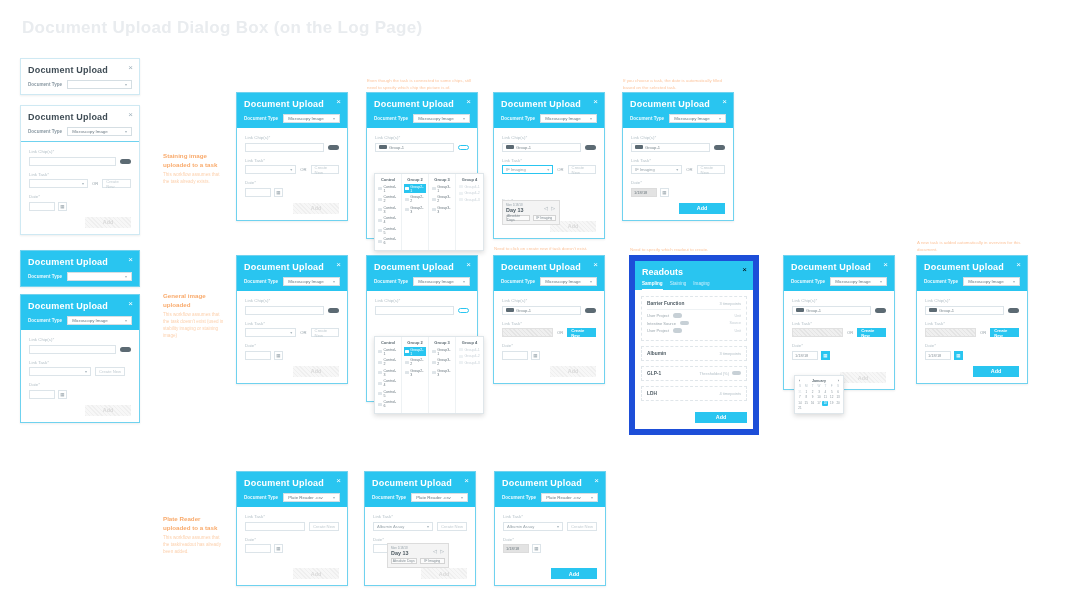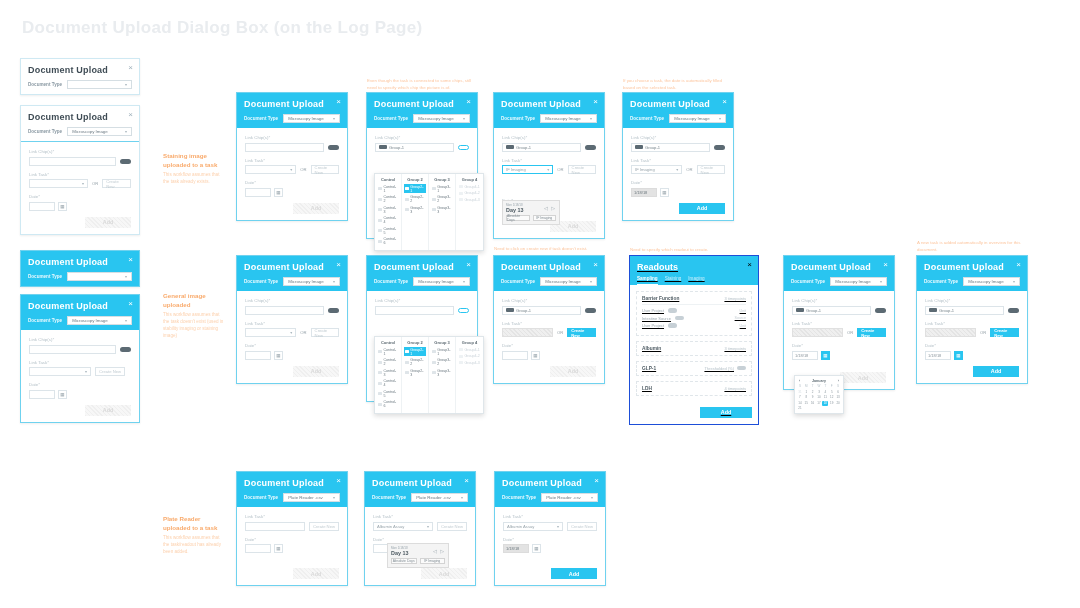--- a/index.html
+++ b/index.html
@@ -105,21 +105,21 @@
     box-shadow:0 2px 5px rgba(0,0,0,.15); width:50px; padding:2px; z-index:7; }
   .calhead{ display:flex; align-items:center; justify-content:space-between;
     font-size:3.6px; font-weight:bold; color:#5d6a72; padding:1px 2px; }
   .calgrid{ display:grid; grid-template-columns:repeat(7,1fr); gap:0.5px; }
   .cd{ font-size:3px; color:#8d99a0; text-align:center; line-height:5px; }
   .cd.hd{ color:#b6c2c9; }
   .cd.cur{ background:#29c5f0; color:#fff; border-radius:1px; }
   .cd.mut{ color:#d6dee3; }
 
   
-  .rdo{ position:absolute; background:#fff; border:1px solid #1d4ed8;text-decoration:underline; }
+  .rdo{ position:absolute; background:#fff; border:6px solid #1d4ed8; }
   .rdo-head{ background:#29c5f0; padding:6px 7px 0 7px; }
   .rdo-title{ font-size:9px; font-weight:bold; color:#fff; }
   .rdo-tabs{ display:flex; gap:7px; margin-top:4px; }
   .rtab{ font-size:4.6px; color:#cdeffc; padding-bottom:3px; }
   .rtab.on{ color:#fff; font-weight:bold; border-bottom:1.5px solid #ffffff; }
   .rdo-body{ padding:6px; }
   .rcard{ border:1px dashed #e0e6ea; margin-bottom:5px; padding:4px 5px; }
   .rcard-top{ display:flex; align-items:center; }
   .rname{ font-size:4.8px; font-weight:bold; color:#4f5c64; }
   .rmeta{ margin-left:auto; font-size:4px; color:#b6c2c9; }

